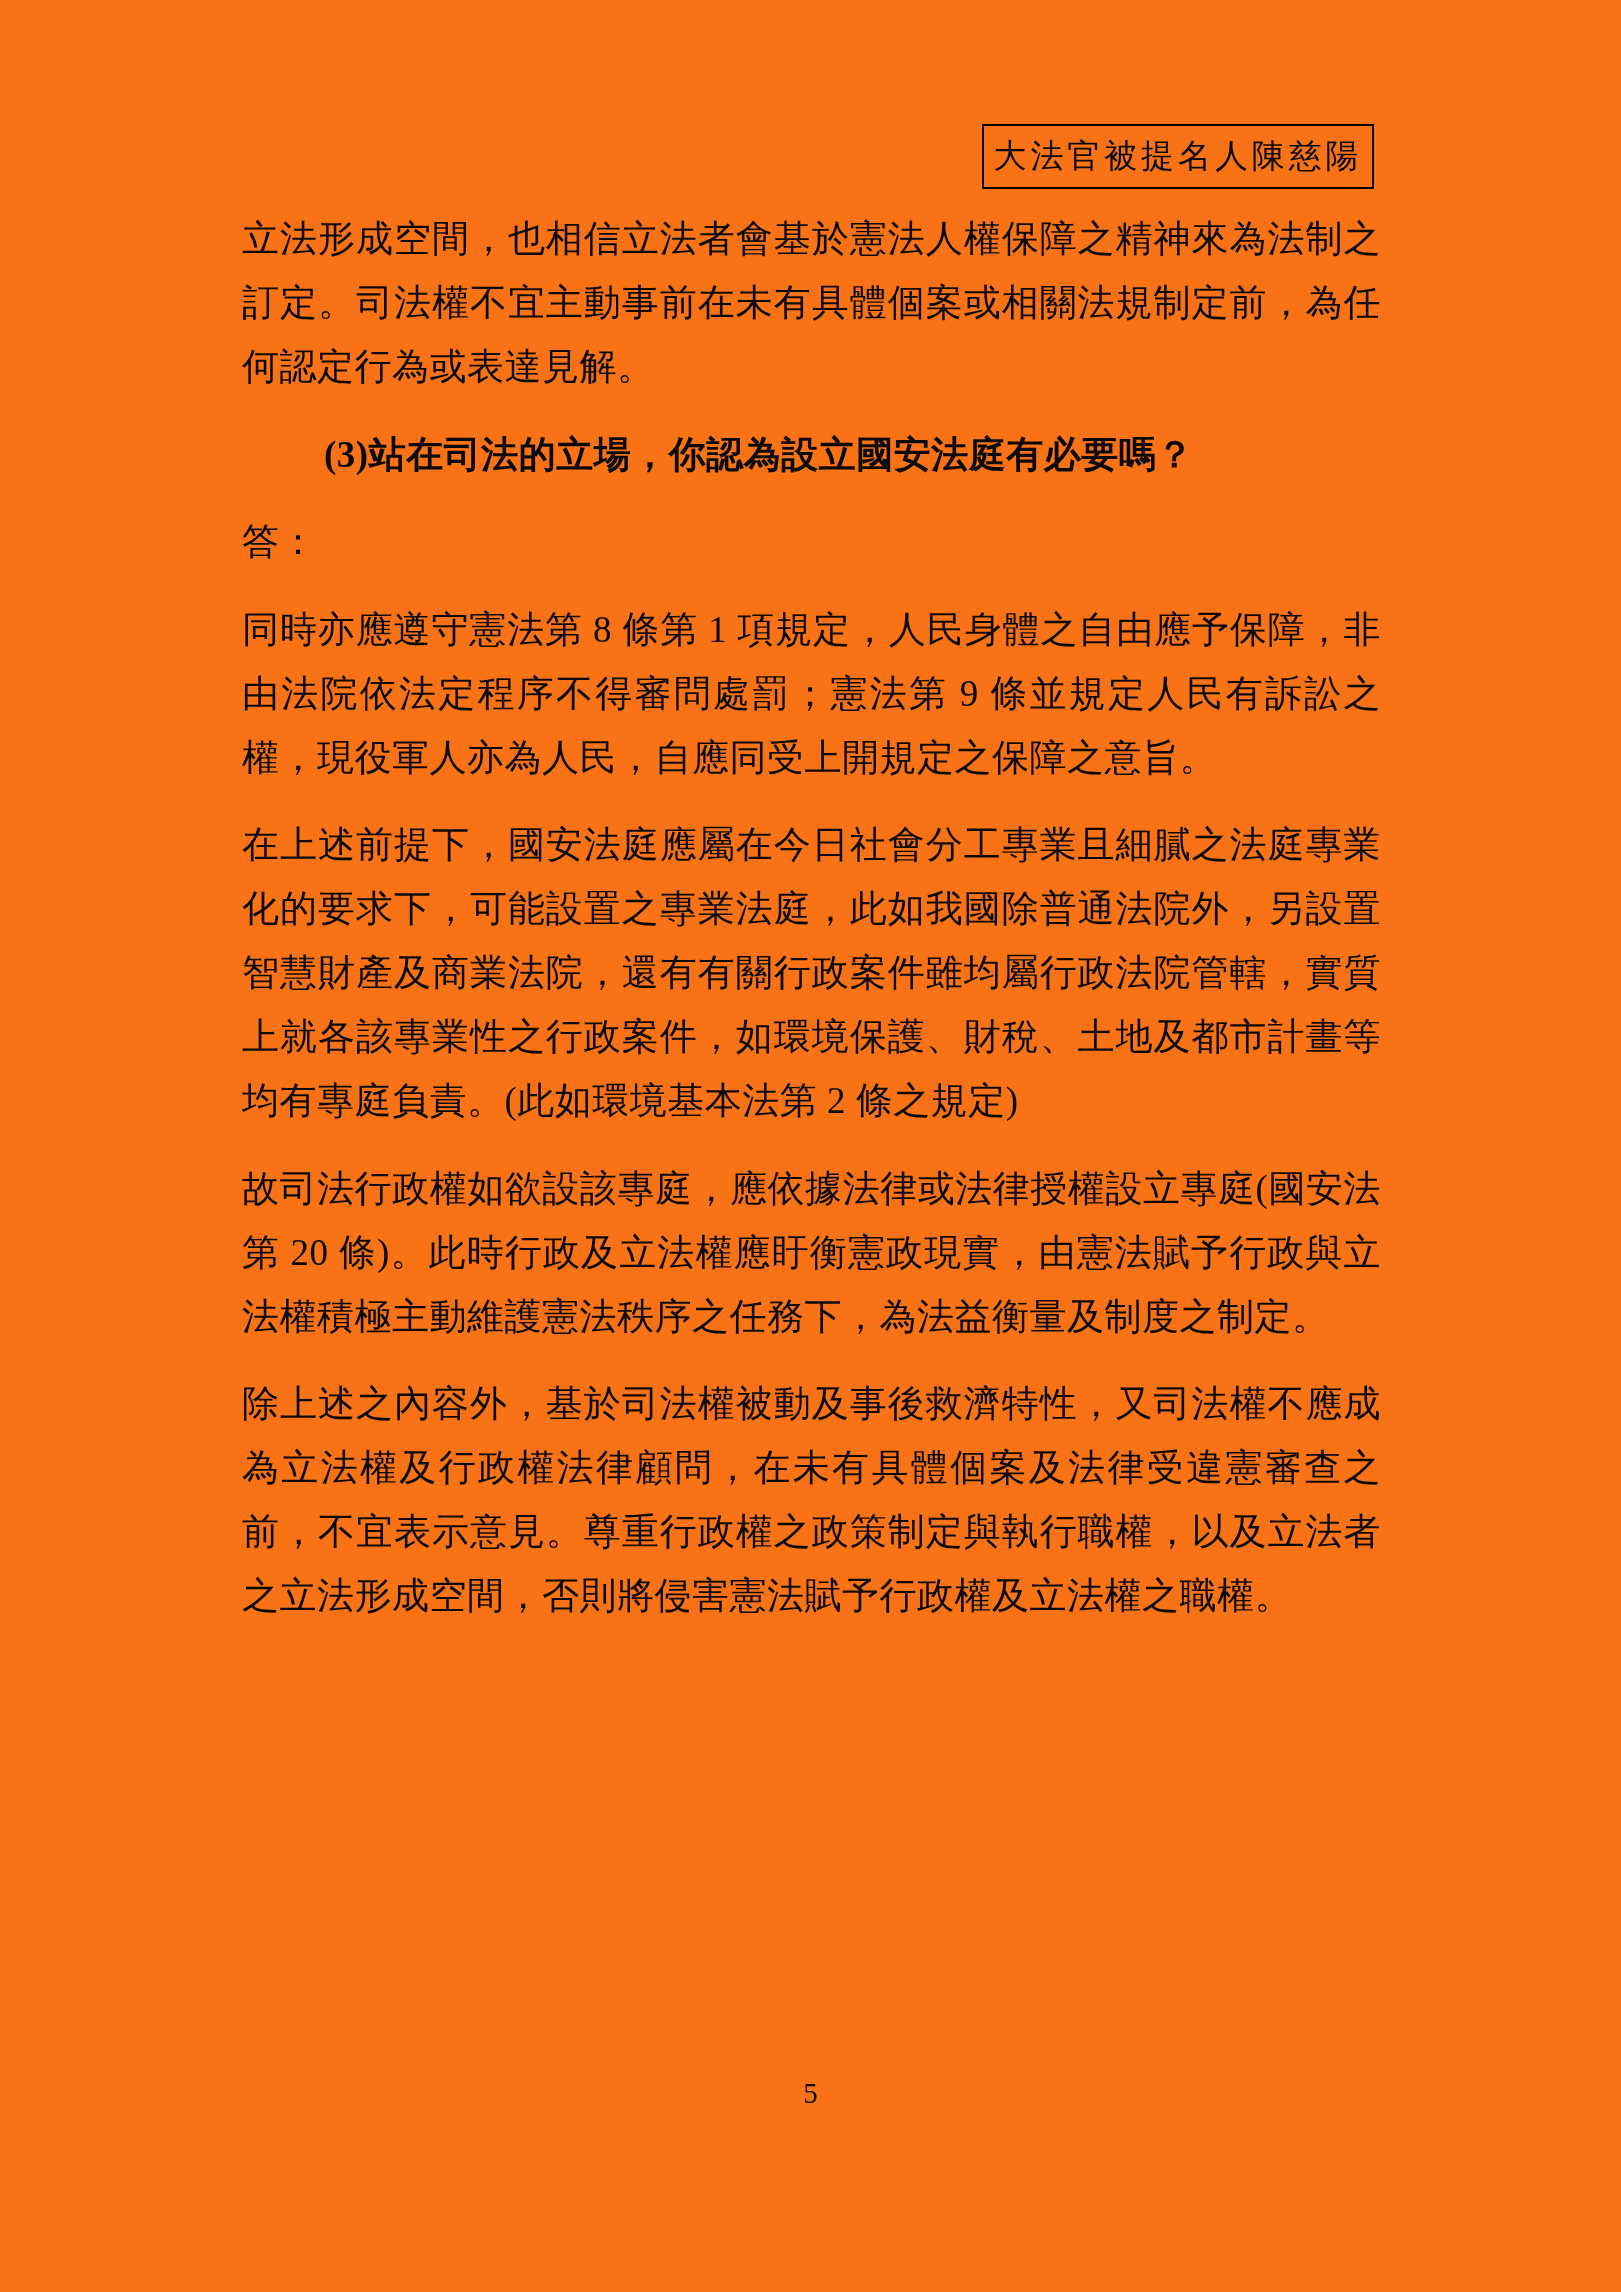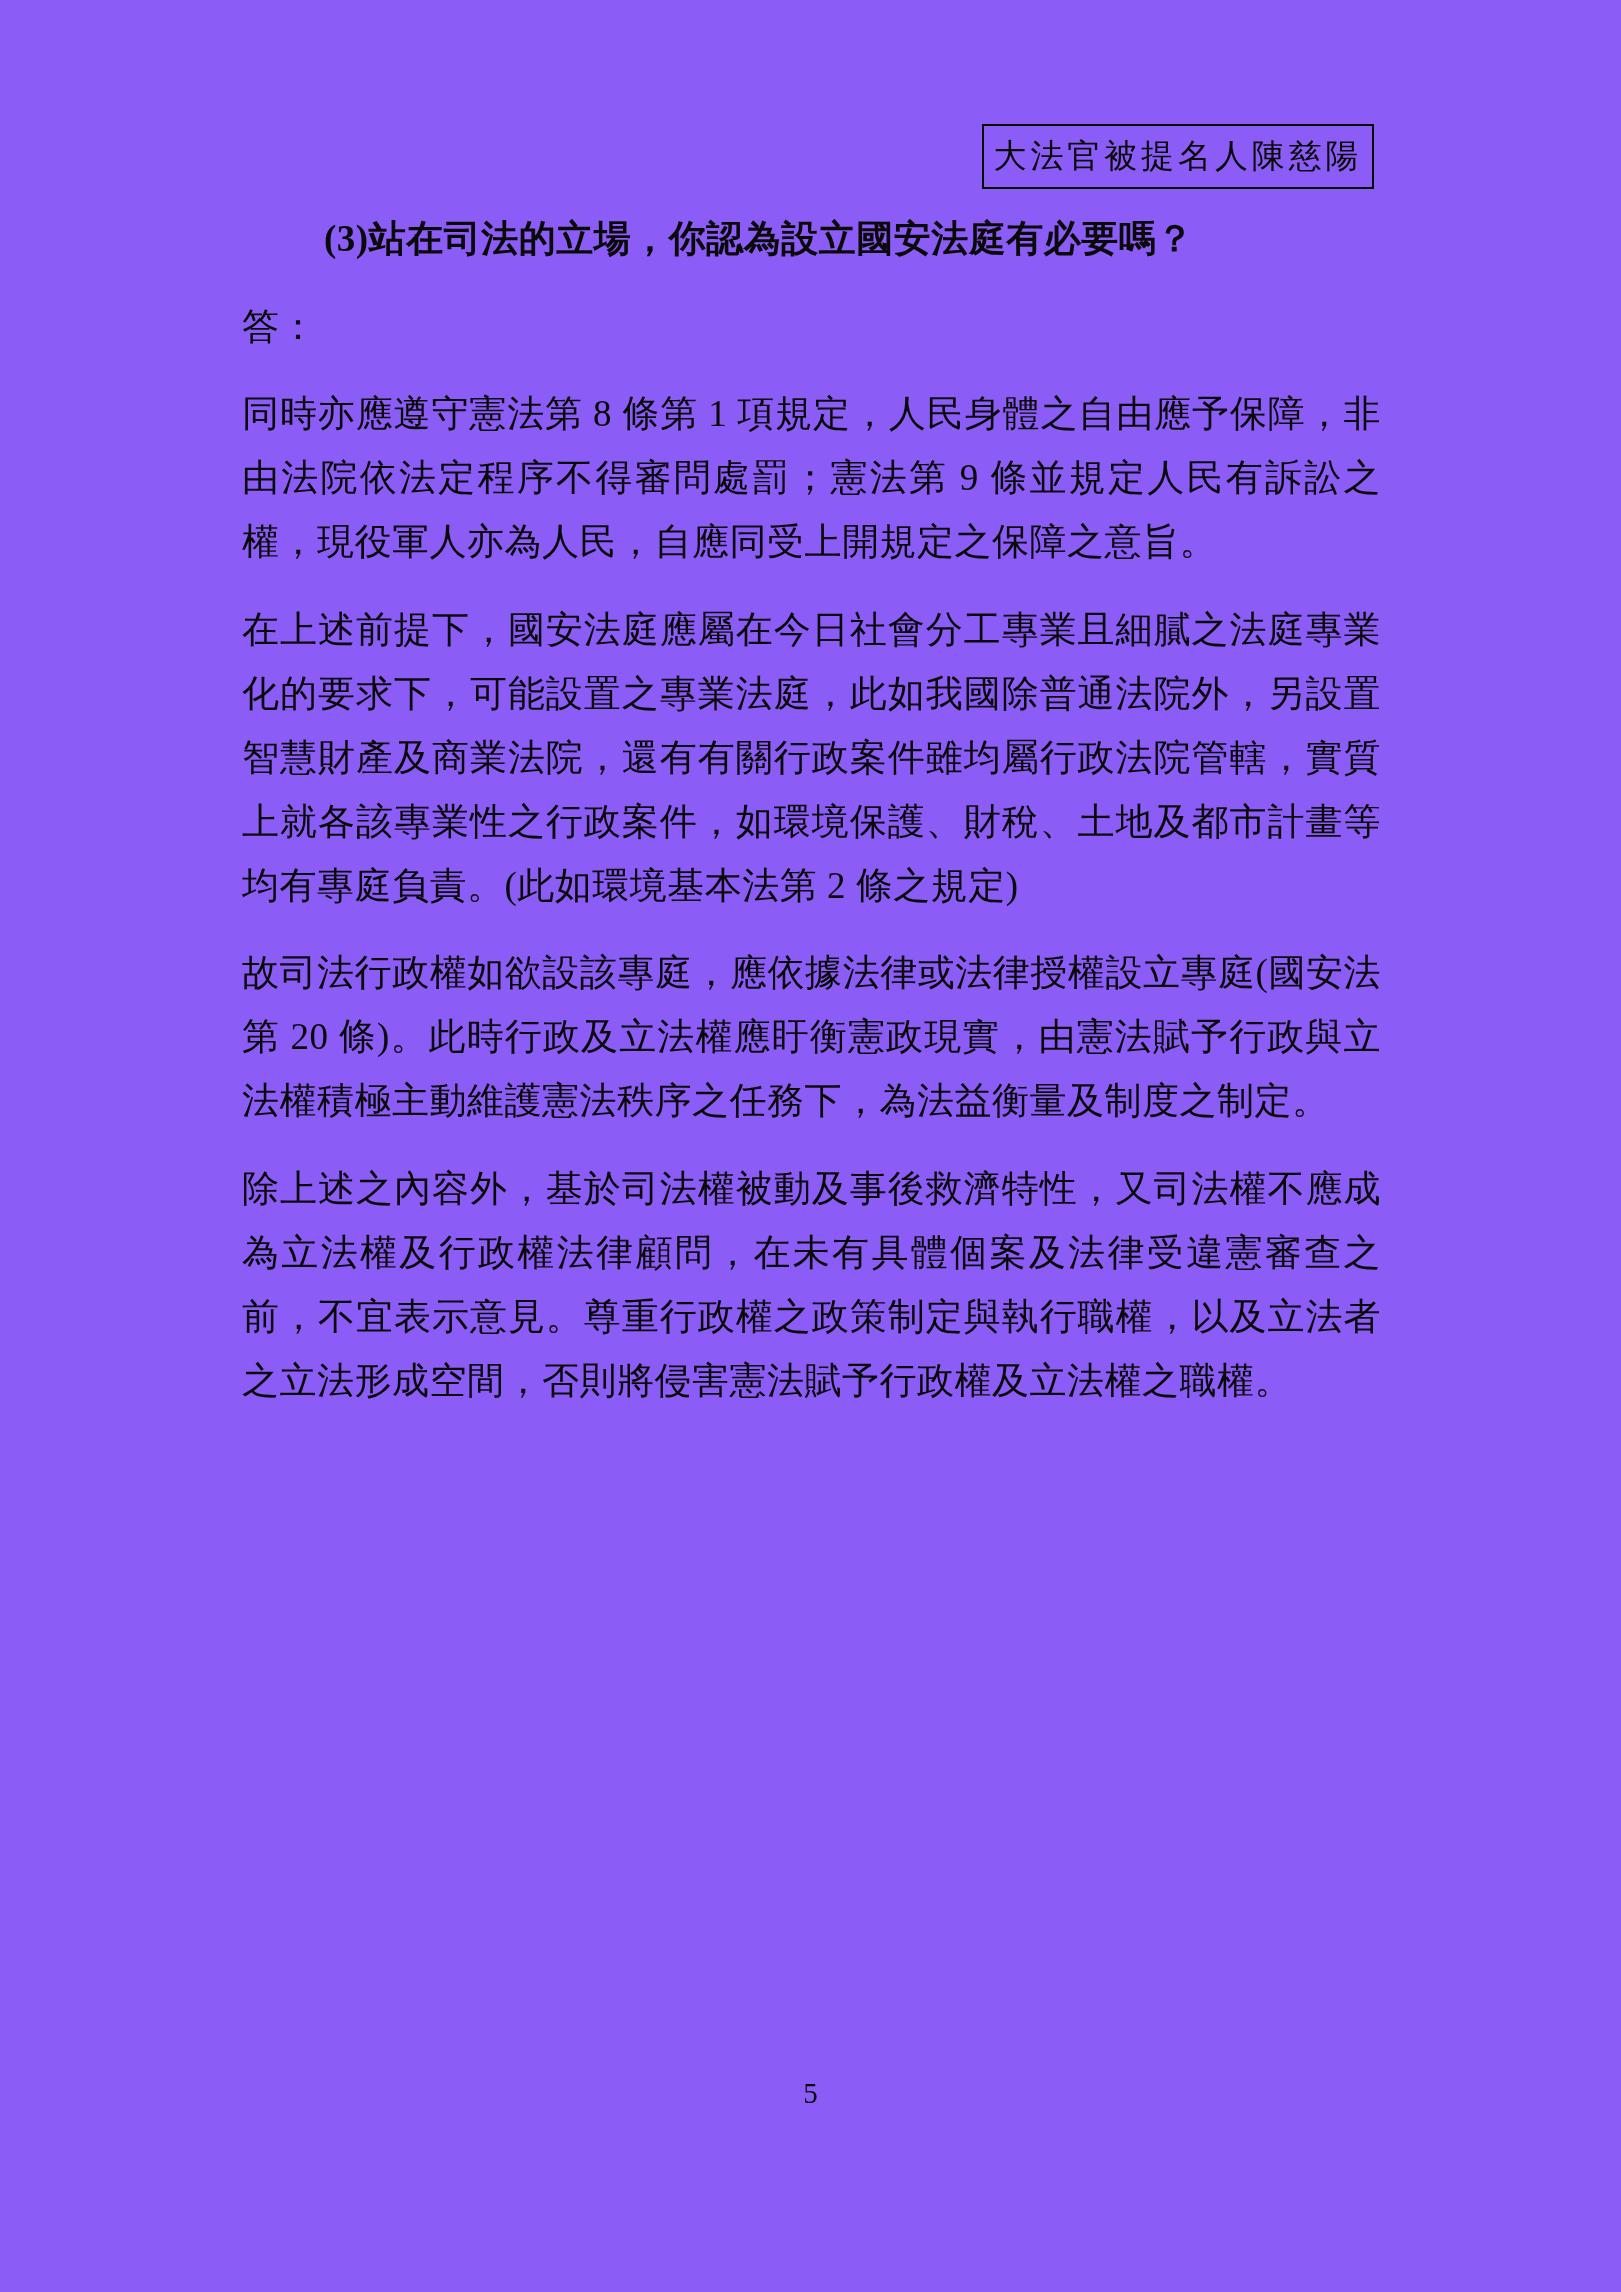--- a/index.html
+++ b/index.html
@@ -4,21 +4,21 @@
 <style>
   html, body {
     margin: 0;
     padding: 0;
     background: #ffffff;
   }
   .page {
     position: relative;
     width: 1621px;
     height: 2293px;
-    background: #8b5cf6;
+    background: #f97316;
     color: #0a0a0a;
     font-family: "Liberation Serif", "DejaVu Serif", serif;
     overflow: hidden;
   }
   .header-box {
     position: absolute;
     left: 982px;
     top: 124px;
     width: 392px;
     height: 65px;
@@ -69,20 +69,21 @@
 </head>
 <body>
 
 <div class="page">
 
   <div class="header-box">
     <span>大法官被提名人陳慈陽</span>
   </div>
 
   <div class="content">
+    <p>立法形成空間，也相信立法者會基於憲法人權保障之精神來為法制之訂定。司法權不宜主動事前在未有具體個案或相關法規制定前，為任何認定行為或表達見解。</p>
 
     <p class="question-heading">(3)站在司法的立場，你認為設立國安法庭有必要嗎？</p>
 
     <p class="answer-label">答：</p>
 
 
     <p>同時亦應遵守憲法第 8 條第 1 項規定，人民身體之自由應予保障，非由法院依法定程序不得審問處罰；憲法第 9 條並規定人民有訴訟之權，現役軍人亦為人民，自應同受上開規定之保障之意旨。</p>
 
     <p>在上述前提下，國安法庭應屬在今日社會分工專業且細膩之法庭專業化的要求下，可能設置之專業法庭，此如我國除普通法院外，另設置智慧財產及商業法院，還有有關行政案件雖均屬行政法院管轄，實質上就各該專業性之行政案件，如環境保護、財稅、土地及都市計畫等均有專庭負責。(此如環境基本法第 2 條之規定)</p>
 

